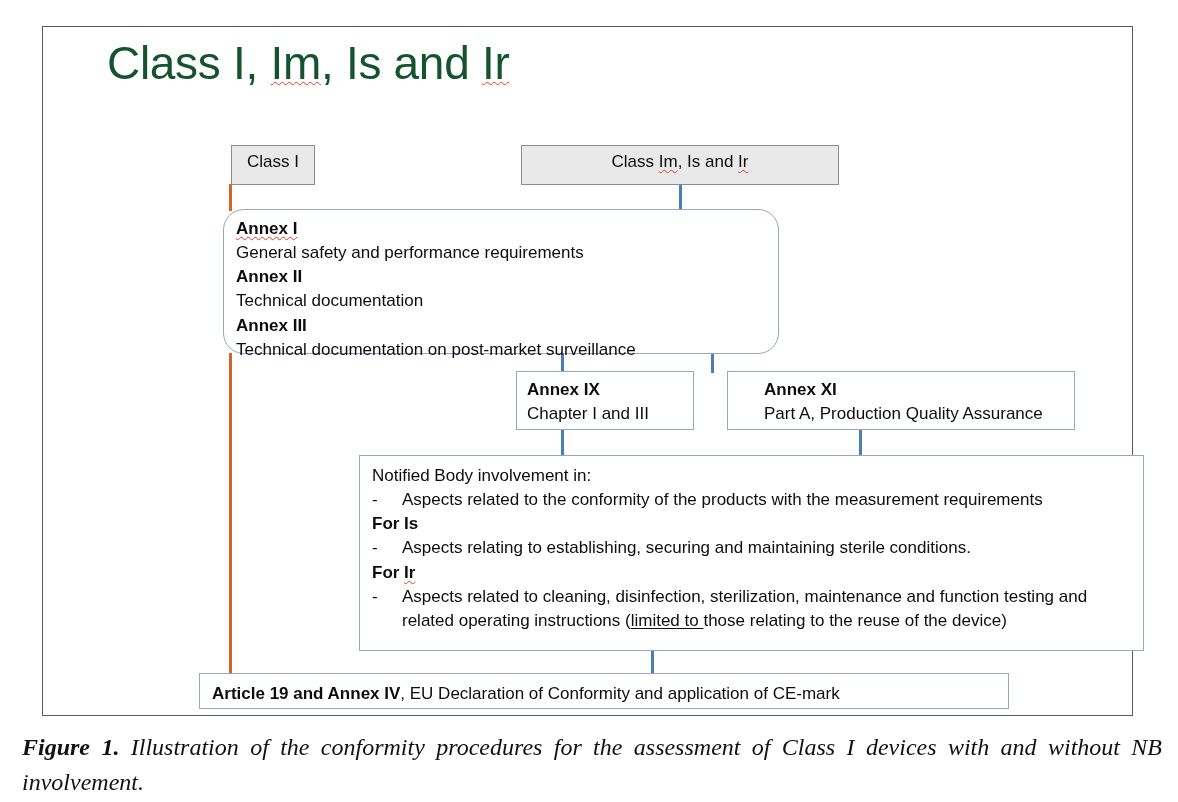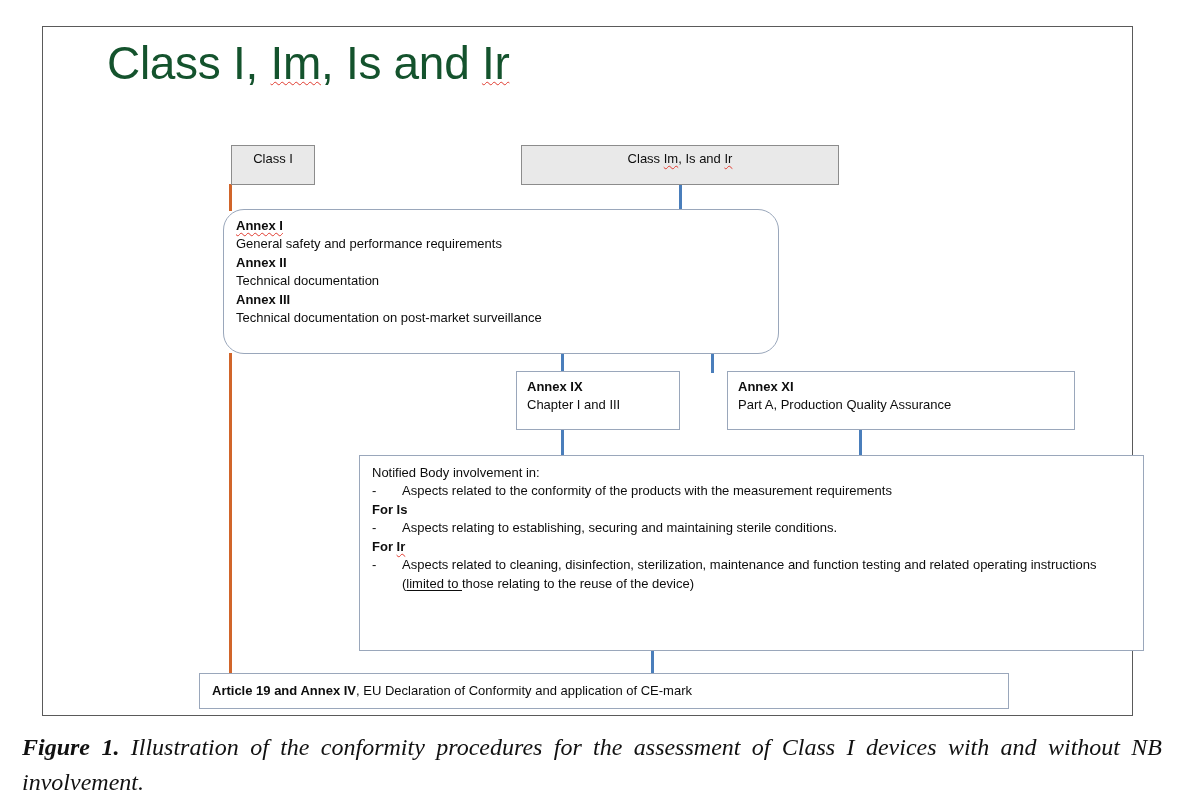--- a/index.html
+++ b/index.html
@@ -33,21 +33,21 @@
     white-space:nowrap;
     line-height:1.05;
   }
 
   
   .node{
     position:absolute;
     box-sizing:border-box;
     background:#ffffff;
     border:1.1px solid #9aa7bb;
-    font-size:13px;
+    font-size:17px;
     line-height:1.42;
     color:#0d0d0d;
   }
   .node.grey{
     background:#e9e9e9;
     border:1.2px solid #8c8c8c;
     text-align:center;
   }
   .node.grey .label{
     display:block;
@@ -77,22 +77,22 @@
   .blue{background:#4a7ebb;}
   .orange{background:#d1652a;}
 
   
   #node-class-i{ left:188px; top:118px; width:84px; height:40px; }
   #node-class-imsr{ left:478px; top:118px; width:318px; height:40px; }
 
   #node-annex-main{ left:180px; top:182px; width:556px; height:145px;border-radius:21px; }
   #node-annex-main .pad{ padding:7px 0 0 12px; }
 
-  #node-annex-ix{ left:473px; top:344px; width:164px; height:59px; }
-  #node-annex-xi{ left:684px; top:344px; width:348px; height:59px; }
+  #node-annex-ix{ left:473px; top:344px; width:178px; height:59px; }
+  #node-annex-xi{ left:684px; top:344px; width:348px; height:59px;padding-left:26px; }
 
   #node-nb{ left:272px; top:428px; width:785px; height:196px;margin-left:44px; }
   #node-nb .pad{ padding:8px 0 0 12px; }
 
   #node-article19{ left:156px; top:646px; width:810px; height:36px; }
   #node-article19 .pad{ padding:8px 0 0 12px; }
 
   
   .bul{
     display:flex;

